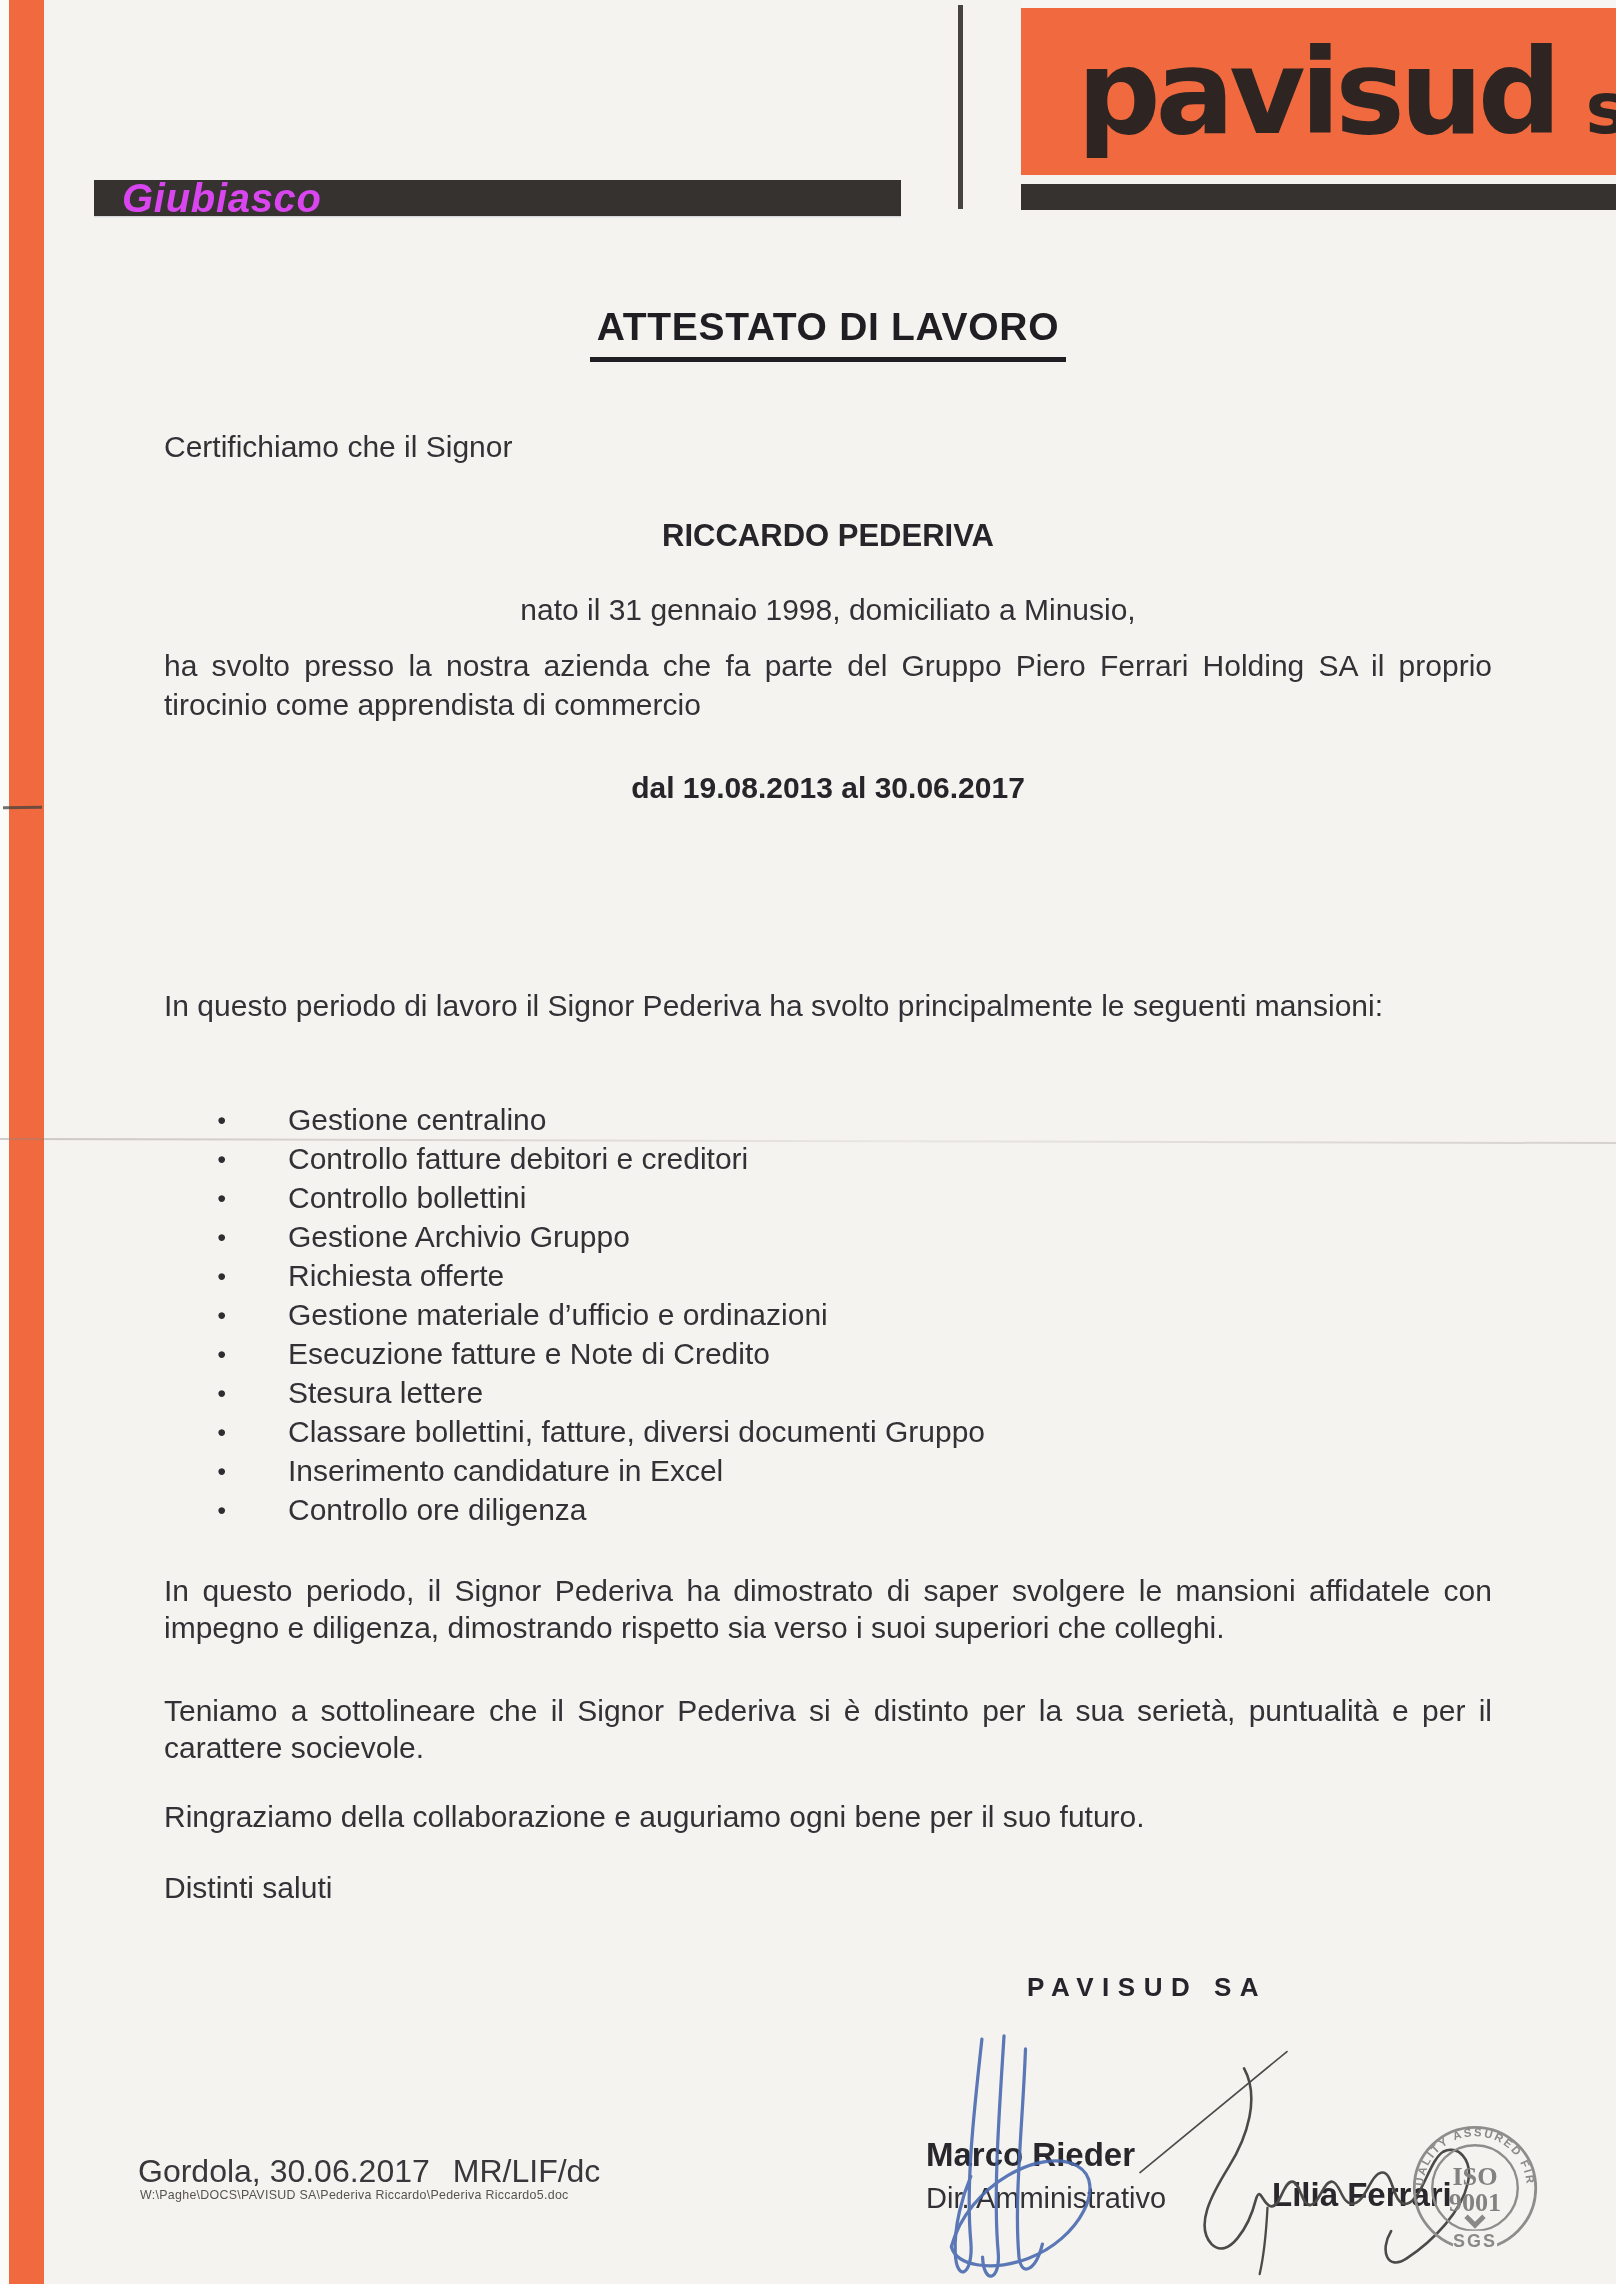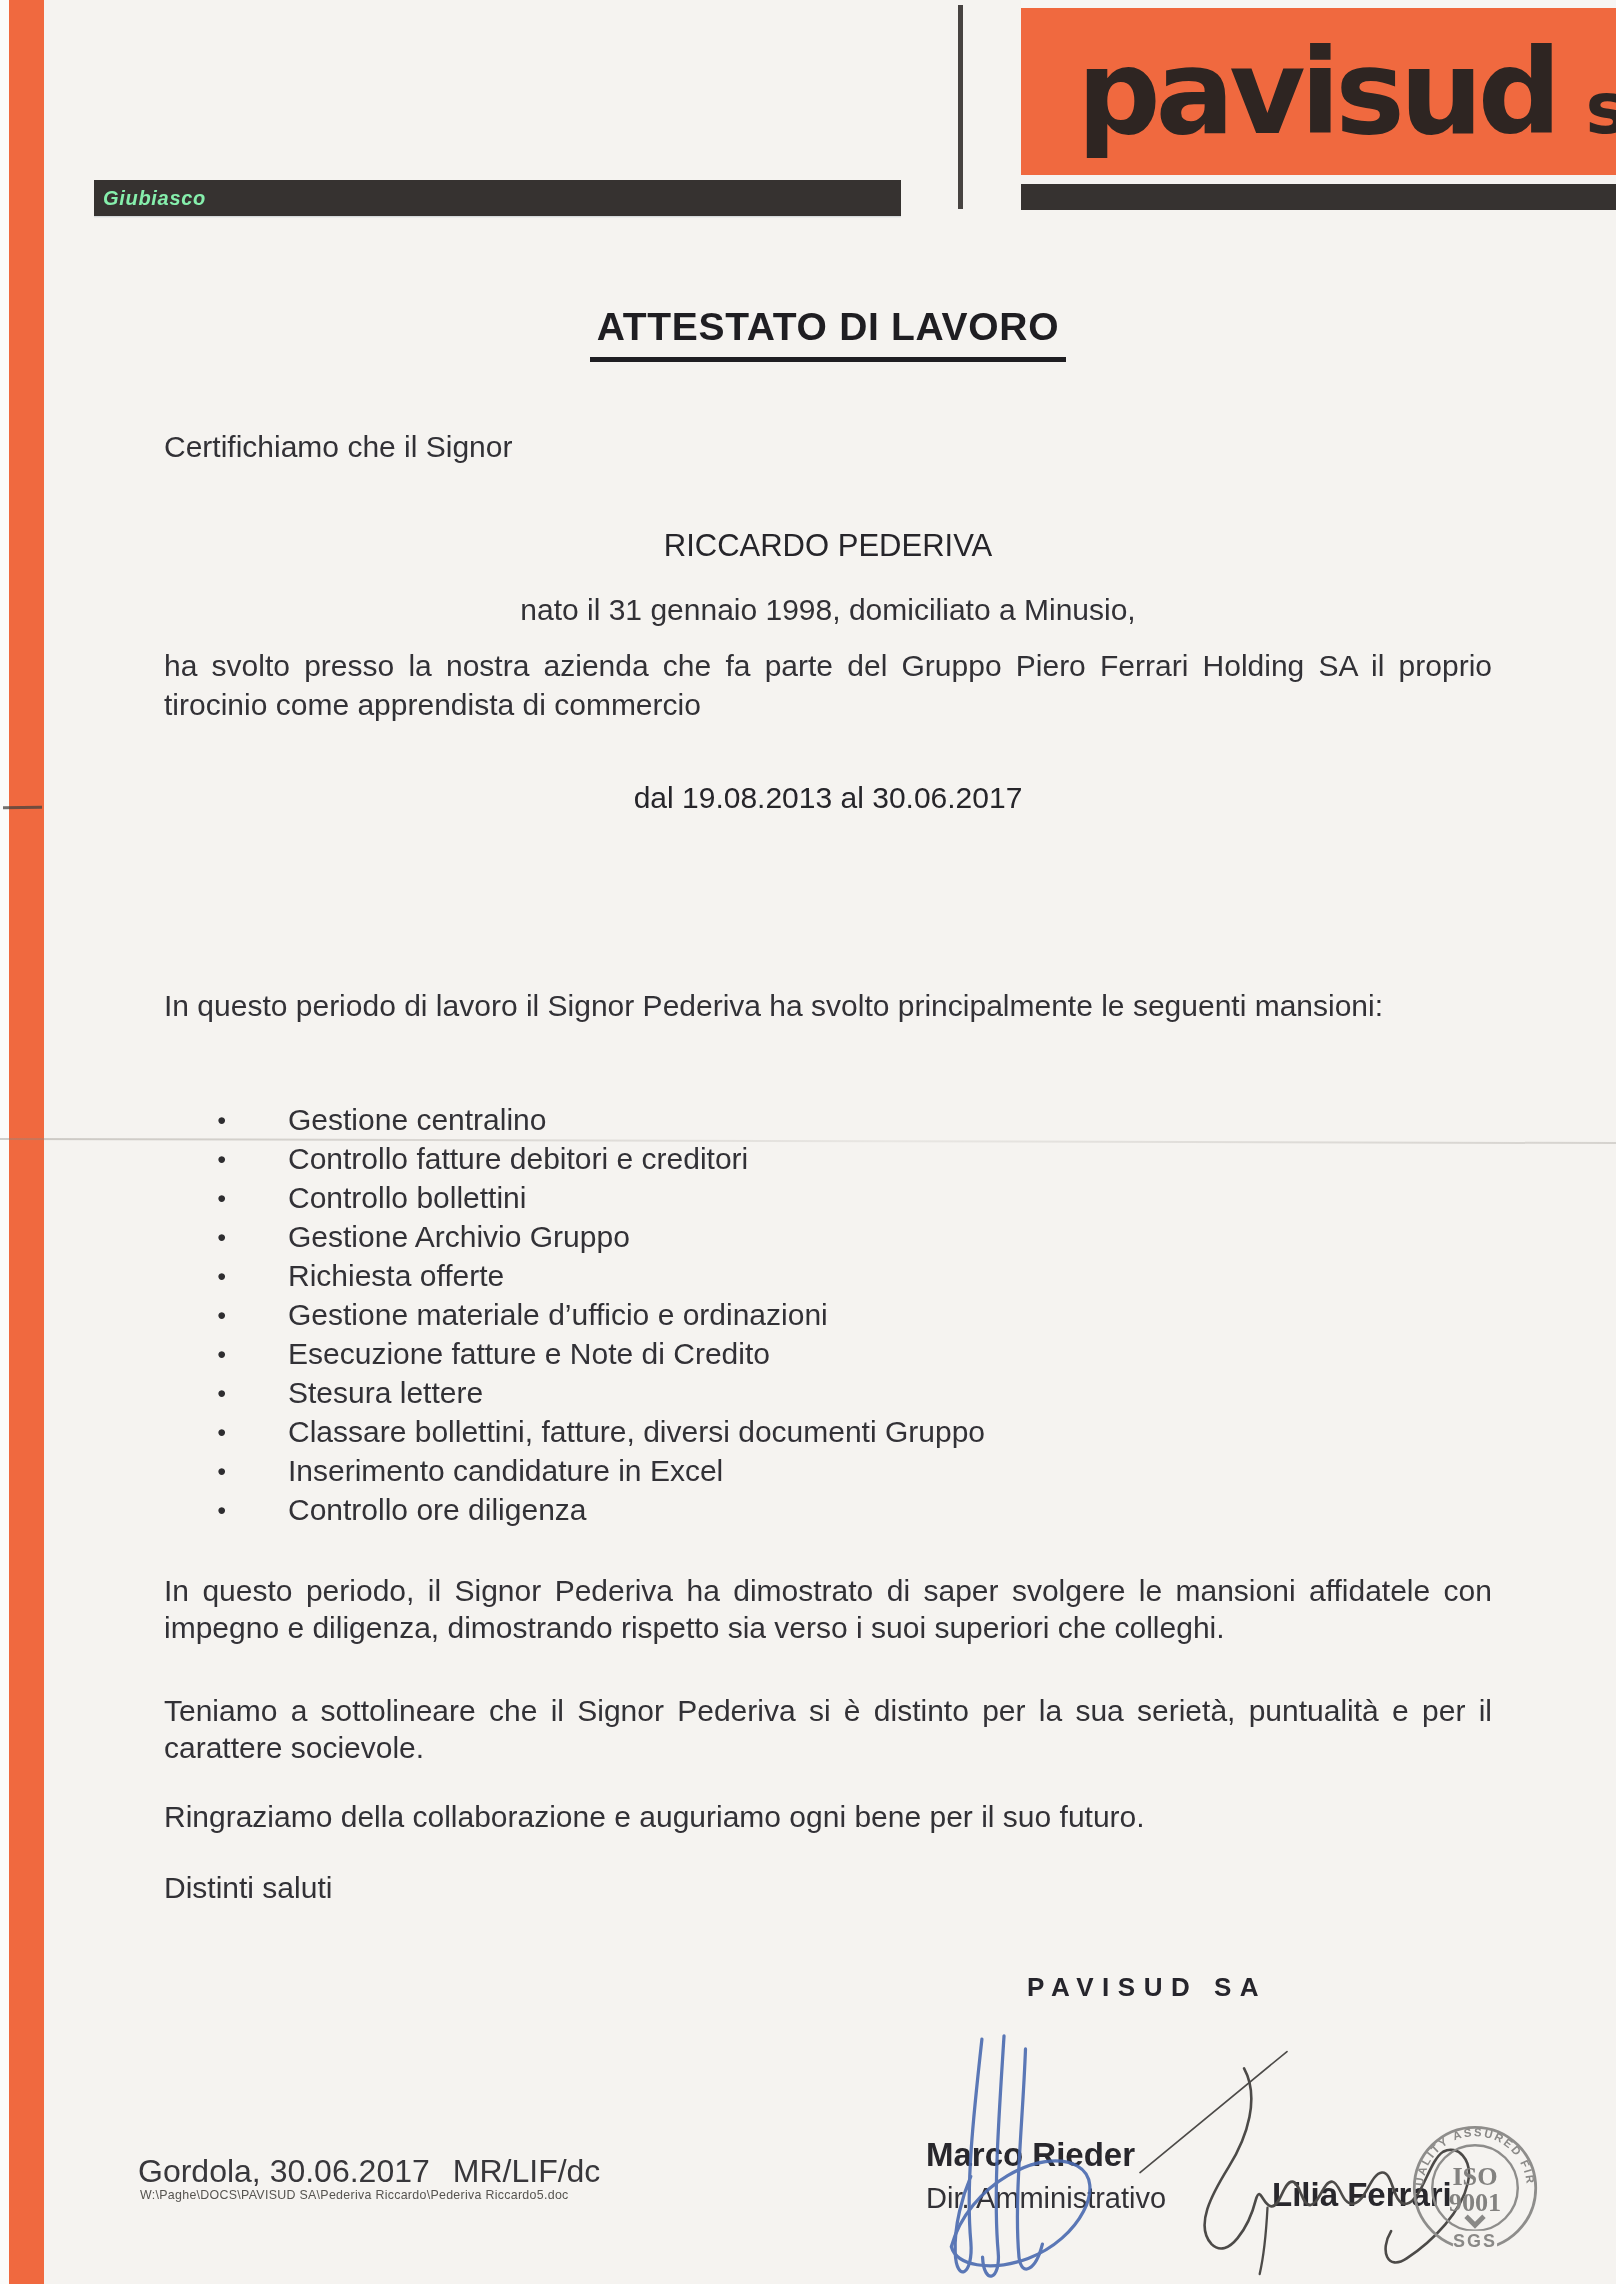--- a/index.html
+++ b/index.html
@@ -22,22 +22,22 @@
   .abs{position:absolute;}
   
   .white-edge{left:0;top:0;width:9px;height:100%;background:#fbfbfa;}
   .orange-strip{left:9px;top:0;width:35px;height:100%;background:var(--accent);}
   .fold-tick{left:2.6px;top:806px;width:39px;height:2.6px;background:#45433f;opacity:.75;transform:rotate(-1deg);}
   .giubiasco-bar{
     left:94px;top:180px;width:807px;height:36px;background:var(--bar);
     display:flex;align-items:center;box-shadow:0 1.3px 0 rgba(120,140,150,.25);
   }
   .giubiasco-bar span{
-    font-style:italic;font-weight:bold;font-size:20px;color:#86efac;
-    margin-left:9px;letter-spacing:0.7px;
+    font-style:italic;font-weight:bold;font-size:40px;color:#d946ef;
+    margin-left:28px;letter-spacing:0.7px;
   }
   .v-divider{left:958px;top:5.2px;width:4.6px;height:204px;background:#474341;}
   .logo-box{
     left:1021px;top:7.8px;width:596px;height:167px;background:var(--accent);
     display:flex;align-items:baseline;box-sizing:border-box;padding:26px 0 0 56px;
   }
   .logo-main{
     font-family:"DejaVu Sans", sans-serif;font-weight:700;font-size:117px;line-height:1;
     letter-spacing:-5.2px;color:#2e2522;
   }
@@ -45,21 +45,21 @@
     font-family:"DejaVu Sans", sans-serif;font-weight:700;font-size:72px;line-height:1;
     letter-spacing:-2.6px;color:#2e2522;margin-left:29px;
   }
   .logo-underbar{left:1021px;top:184px;width:596px;height:26px;background:var(--bar);}
   .top-scan-band{left:1021px;top:0;width:596px;height:7.8px;background:#f7f6f4;}
   
   .line,.para{font-size:30px;line-height:38px;}
   .body-block{left:164px;width:1328px;}
   .center{text-align:center;}
   .justify{text-align:justify;}
-  .bold{font-weight:normal;color:var(--ink_bold);margin-top:10px;}
+  .bold{font-weight:bold;color:var(--ink_bold);}
   .title-wrap{left:164px;top:305px;width:1328px;text-align:center;}
   .title-wrap span{
     display:inline-block;font-size:39px;font-weight:bold;color:#1f1e22;
     letter-spacing:0.7px;border-bottom:5.9px solid #1f1e22;padding:0 6.5px 7.8px 6.5px;
   }
   .tasks{left:164px;top:1100px;width:1328px;list-style:none;margin:0;padding:0;}
   .tasks li{
     position:relative;font-size:30px;line-height:39px;padding-left:124px;
   }
   .tasks li::before{

